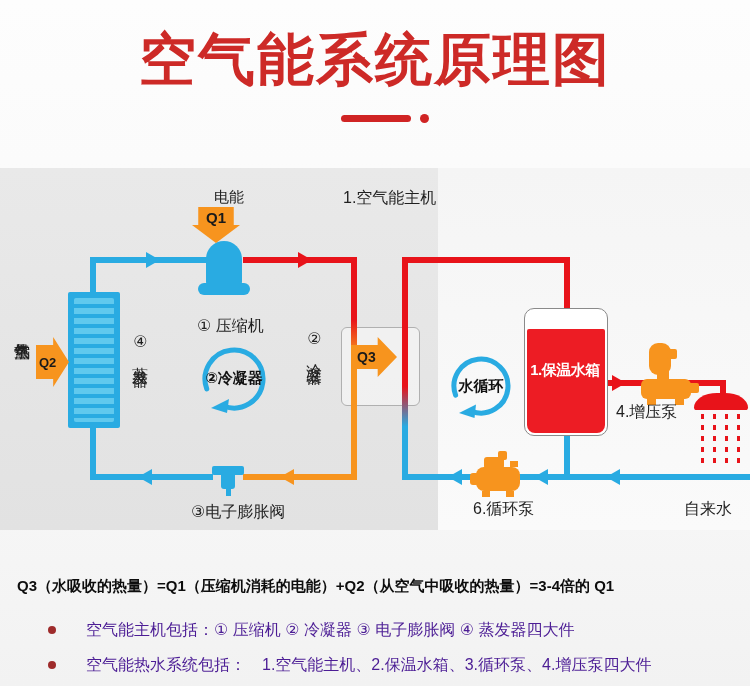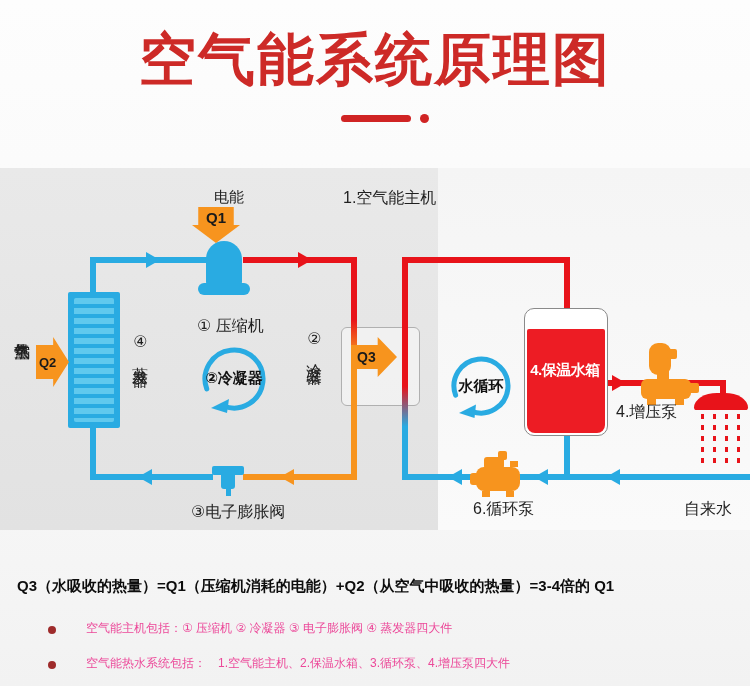--- a/index.html
+++ b/index.html
@@ -59,21 +59,21 @@
     justify-content:flex-start;padding-left:3px;box-sizing:border-box;}
   .q3{left:351px;top:337px;width:46px;height:40px;font-size:14px;
     clip-path:polygon(0 20%,58% 20%,58% 0,100% 50%,58% 100%,58% 80%,0 80%);
     justify-content:flex-start;padding-left:6px;box-sizing:border-box;}
   .cycle-label{position:absolute;z-index:4;font-size:15px;font-weight:bold;color:#111;text-align:center;}
   .tank-label{left:524px;top:361px;width:82px;text-align:center;font-size:15px;font-weight:bold;
     color:#ffffff;letter-spacing:-0.5px;z-index:4;}
   
   .formula{left:17px;top:577px;font-size:15px;font-weight:bold;color:#0d0d0d;z-index:4;}
   .bullet-dot{width:8px;height:8px;border-radius:50%;background:#9e2b2b;z-index:4;}
-  .bullet-text{position:absolute;left:86px;font-size:12px;color:#ec4899;z-index:4;white-space:nowrap;}
+  .bullet-text{position:absolute;left:86px;font-size:16px;color:#4c1d95;z-index:4;white-space:nowrap;}
   svg{position:absolute;z-index:3;}
 </style>
 </head>
 <body>
 
 <div class="abs page-title">空气能系统原理图</div>
 <div class="abs title-dash"></div>
 <div class="abs title-dot"></div>
 
 <div class="abs panel-gray"></div>
@@ -108,21 +108,21 @@
 <div class="comp compressor-base"></div>
 <div class="comp evaporator">
   <div class="evaporator-fins"></div>
 </div>
 <div class="comp valve-bar"></div>
 <div class="comp valve-stem"></div>
 <div class="comp valve-tip"></div>
 <div class="comp tank">
   <div class="tank-red"></div>
 </div>
-<div class="abs tank-label">4.保温水箱</div>
+<div class="abs tank-label">1.保温水箱</div>
 <div class="comp shower-dome"></div>
 <div class="spray" style="left:701px;"></div>
 <div class="spray" style="left:713px;"></div>
 <div class="spray" style="left:725px;"></div>
 <div class="spray" style="left:737px;"></div>
 
 <svg style="left:470px;top:449px;" width="60" height="52" viewBox="0 0 60 52">
   <g fill="#f7941e">
     <rect x="14" y="8" width="20" height="12" rx="3"></rect>
     <rect x="28" y="2" width="9" height="9" rx="2"></rect>

